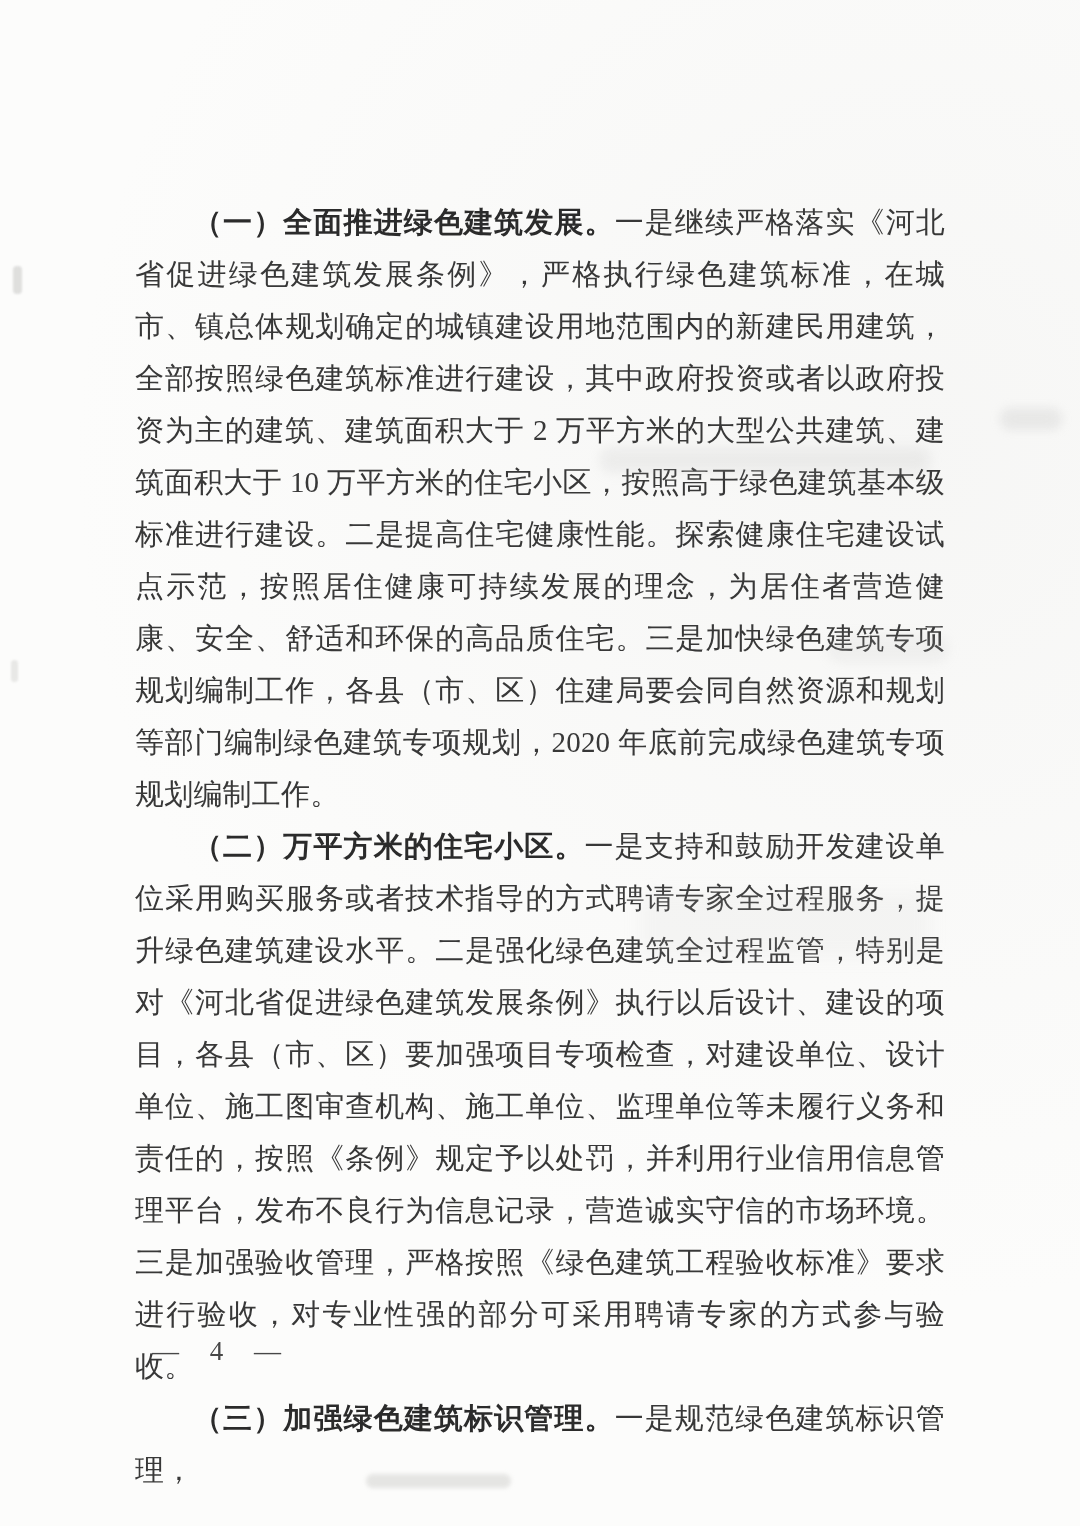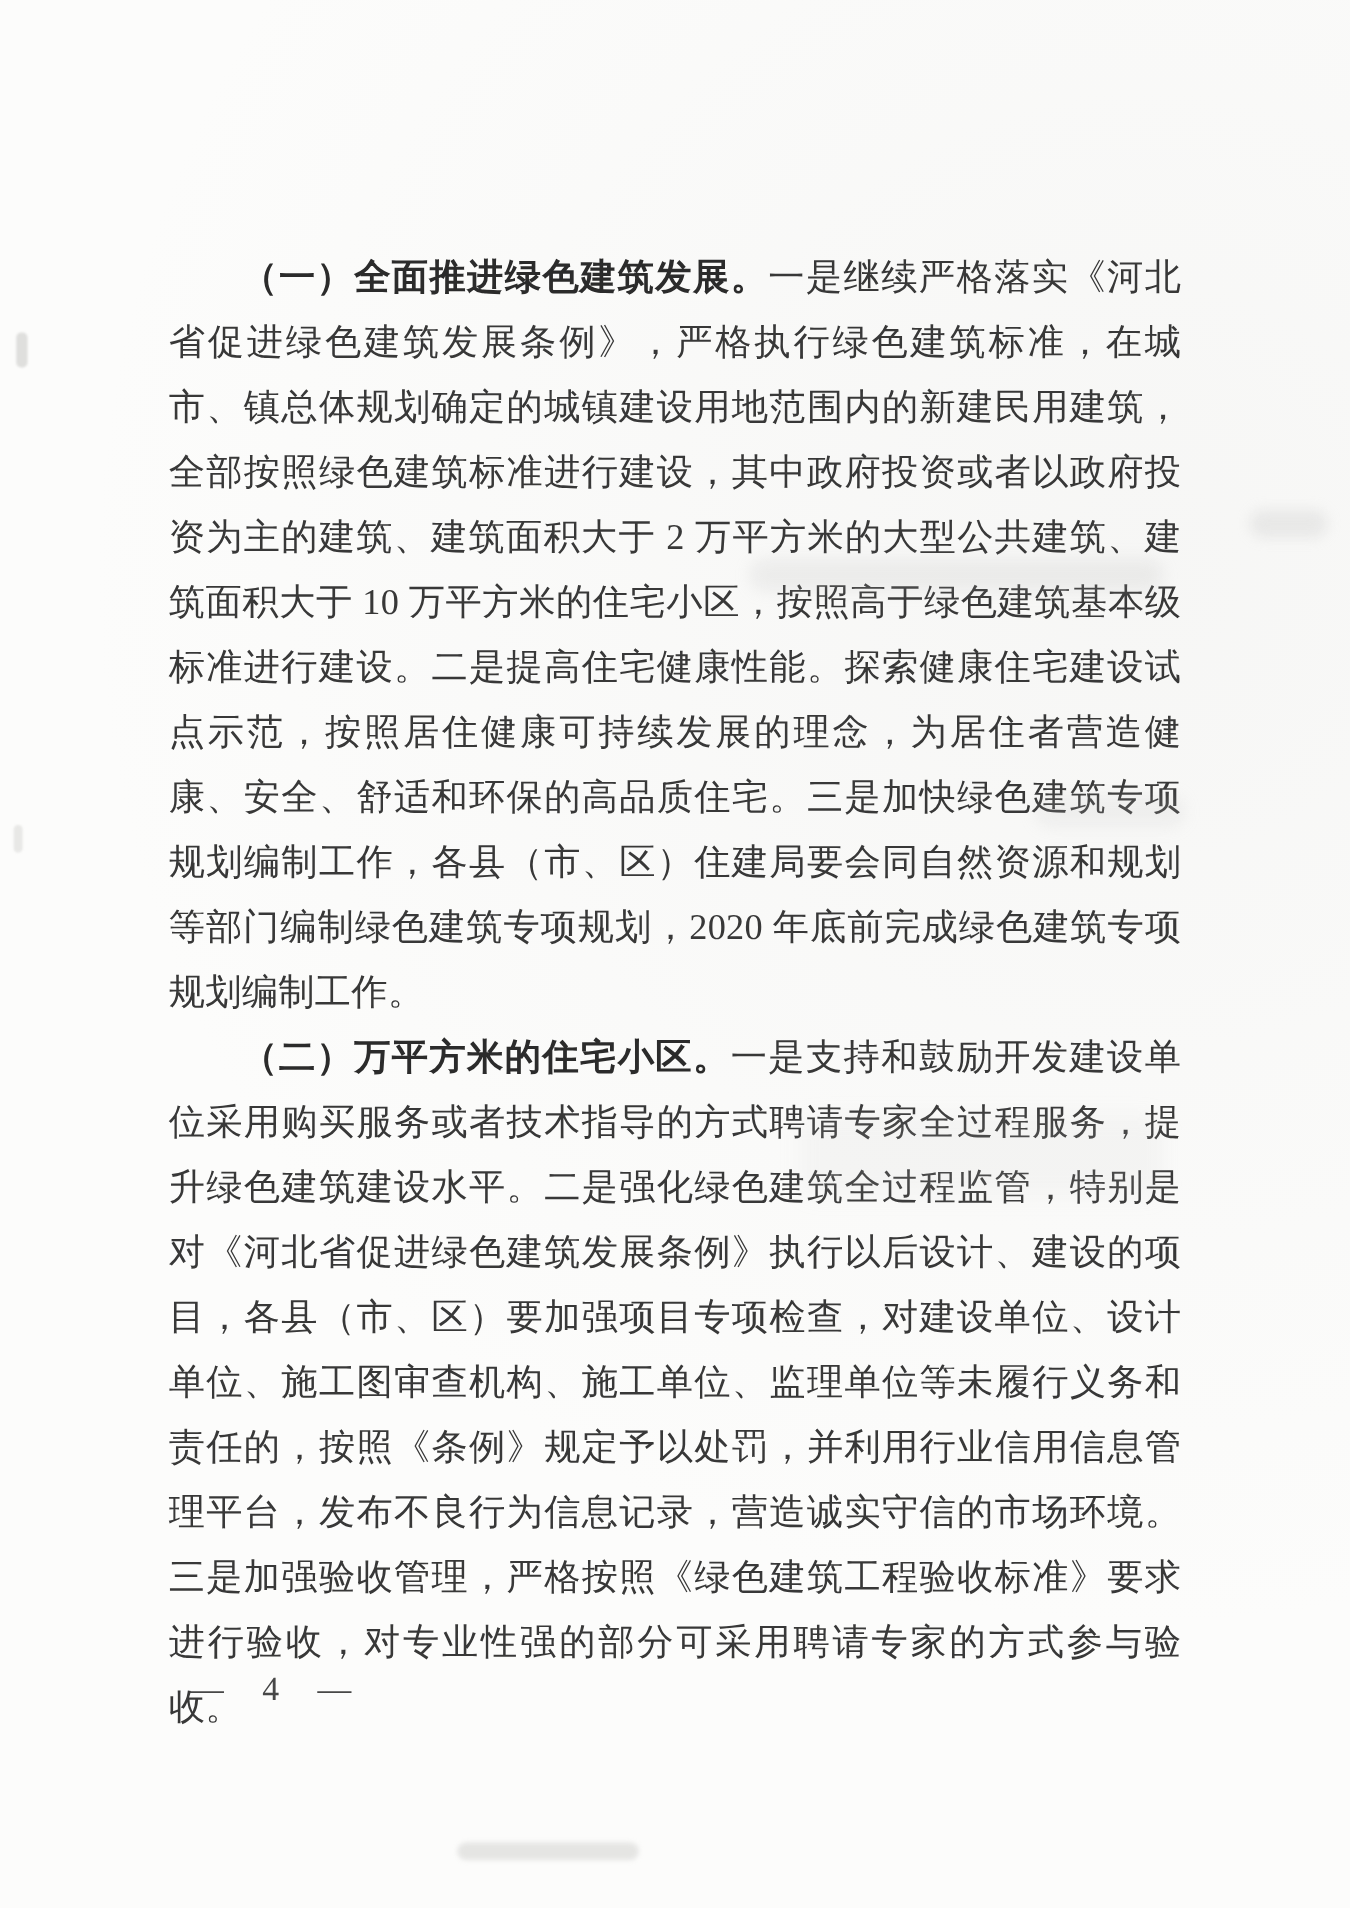--- a/index.html
+++ b/index.html
@@ -70,20 +70,21 @@
   .smudge-7 { left: 11px; top: 660px; width: 7px; height: 22px; background: rgba(185,185,183,0.30); filter: blur(1px); border-radius: 4px; }
 </style>
 </head>
 <body>
 
 <div class="page">
 
   <div class="content">
     <p class="para"><span class="heading">（一）全面推进绿色建筑发展。</span><span>一是继续严格落实《河北省促进绿色建筑发展条例》，严格执行绿色建筑标准，在城市、镇总体规划确定的城镇建设用地范围内的新建民用建筑，全部按照绿色建筑标准进行建设，其中政府投资或者以政府投资为主的建筑、建筑面积大于 2 万平方米的大型公共建筑、建筑面积大于 10 万平方米的住宅小区，按照高于绿色建筑基本级标准进行建设。二是提高住宅健康性能。探索健康住宅建设试点示范，按照居住健康可持续发展的理念，为居住者营造健康、安全、舒适和环保的高品质住宅。三是加快绿色建筑专项规划编制工作，各县（市、区）住建局要会同自然资源和规划等部门编制绿色建筑专项规划，2020 年底前完成绿色建筑专项规划编制工作。</span></p>
     <p class="para"><span class="heading">（二）万平方米的住宅小区。</span><span>一是支持和鼓励开发建设单位采用购买服务或者技术指导的方式聘请专家全过程服务，提升绿色建筑建设水平。二是强化绿色建筑全过程监管，特别是对《河北省促进绿色建筑发展条例》执行以后设计、建设的项目，各县（市、区）要加强项目专项检查，对建设单位、设计单位、施工图审查机构、施工单位、监理单位等未履行义务和责任的，按照《条例》规定予以处罚，并利用行业信用信息管理平台，发布不良行为信息记录，营造诚实守信的市场环境。三是加强验收管理，严格按照《绿色建筑工程验收标准》要求进行验收，对专业性强的部分可采用聘请专家的方式参与验收。</span></p>
+    <p class="para"><span class="heading">（三）加强绿色建筑标识管理。</span><span>一是规范绿色建筑标识管理，</span></p>
   </div>
 
   <div class="footer">— 4 —</div>
 
   <div class="smudge smudge-1"></div>
   <div class="smudge smudge-2"></div>
   <div class="smudge smudge-3"></div>
   <div class="smudge smudge-4"></div>
   <div class="smudge smudge-5"></div>
   <div class="smudge smudge-6"></div>

